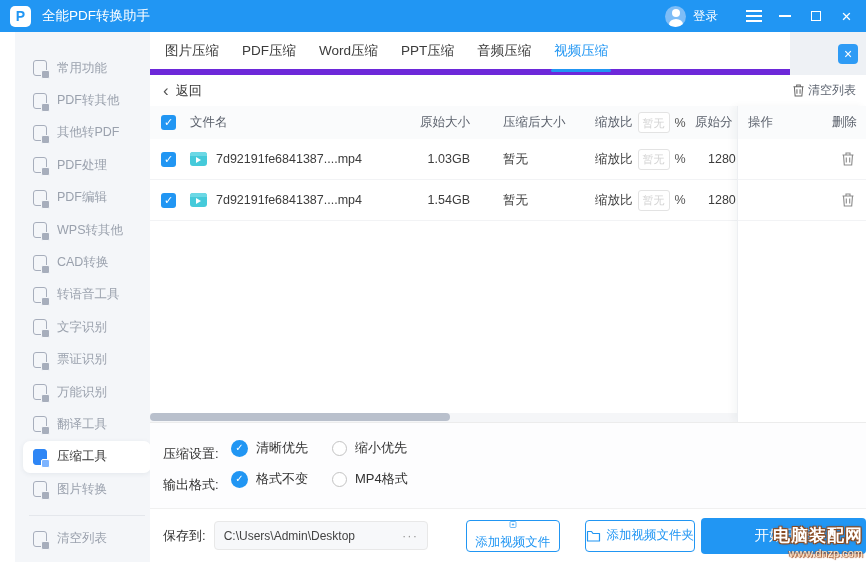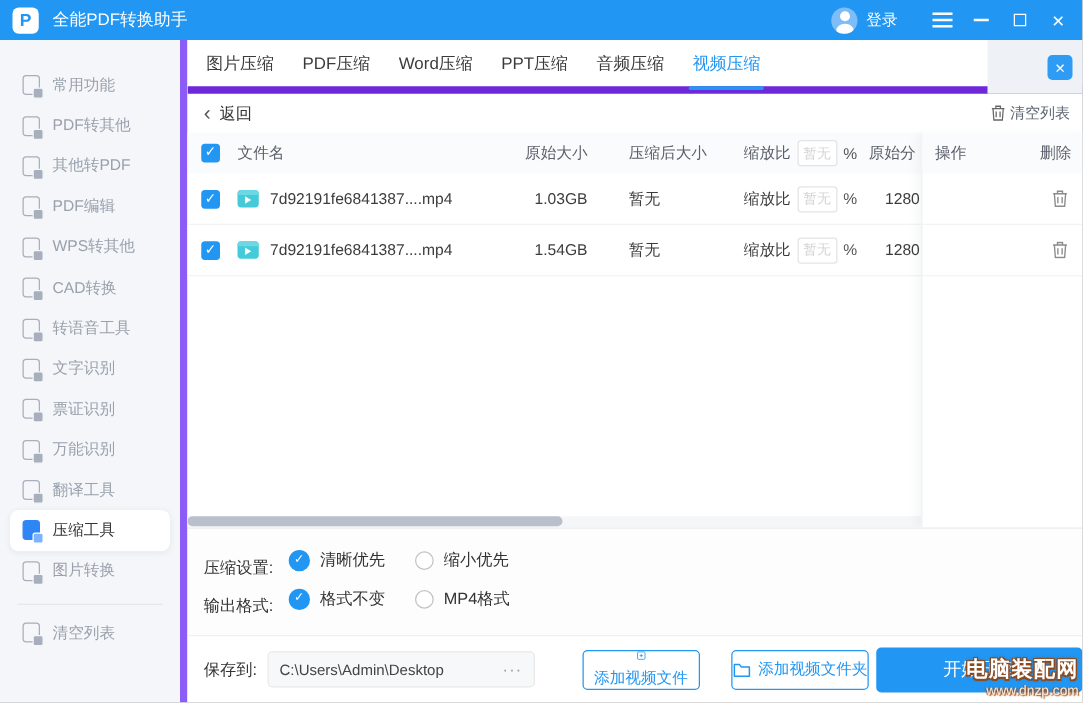--- a/index.html
+++ b/index.html
@@ -16,21 +16,21 @@
   .avatar::after { content:""; position:absolute; top:13px; left:3.5px; width:14px; height:11px; border-radius:50%; background:#fff; }
   .login { font-size:12.5px; margin-right:20px; cursor:pointer; }
   .win-btn { width:31px; height:32px; display:flex; align-items:center; justify-content:center; cursor:pointer; }
   .icon-menu { width:16px; height:2px; background:#fff; box-shadow:0 5px 0 #fff, 0 -5px 0 #fff; }
   .icon-min { width:12px; height:2px; background:#fff; }
   .icon-max { width:10px; height:10px; border:1.6px solid #fff; }
   .icon-close { font-size:17px; line-height:1; }
   .win-last { margin-right:4px; }
 
   
-  .sidebar { position:absolute; left:0; top:32px; width:150px; height:530px; background:#f4f6f9; border-right:6px solid #8b5cf6; padding-top:20px; }
+  .sidebar { position:absolute; left:15px; top:32px; width:150px; height:530px; background:#f4f6f9; border-right:6px solid #8b5cf6; padding-top:20px; }
   .side-item { height:32.4px; display:flex; align-items:center; padding-left:18px; gap:10px; color:#9aa1ad; font-size:12.5px; cursor:pointer; }
   .doc-icon { width:14px; height:16px; border:1.4px solid #a7aebc; border-radius:3px; position:relative; flex:0 0 auto; background:#f4f6f9; }
   .doc-icon::after { content:""; position:absolute; right:-4px; bottom:-4px; width:7px; height:7px; background:#a7aebc; border-radius:2px; border:1.5px solid #f4f6f9; }
   .side-item.active { background:#fff; border-radius:7px; margin:0 8px; padding-left:10px; color:#333; box-shadow:0 1px 5px rgba(40,60,90,.08); }
   .side-item.active .doc-icon { background:#2e86f5; border-color:#2e86f5; }
   .side-item.active .doc-icon::after { background:#7db4ff; border-color:#fff; }
   .side-divider { margin:10px 14px 6px 14px; border-top:1px solid #e4e7ec; }
 
   
   .main { position:absolute; left:150px; top:32px; width:716px; height:530px; background:#fff; overflow:hidden; }
@@ -144,20 +144,24 @@
     <div class="side-item">
         <span class="doc-icon"></span>
         <span>PDF转其他</span>
       </div>
     <div class="side-item">
         <span class="doc-icon"></span>
         <span>其他转PDF</span>
       </div>
     <div class="side-item">
         <span class="doc-icon"></span>
+        <span>PDF处理</span>
+      </div>
+    <div class="side-item">
+        <span class="doc-icon"></span>
         <span>PDF编辑</span>
       </div>
     <div class="side-item">
         <span class="doc-icon"></span>
         <span>WPS转其他</span>
       </div>
     <div class="side-item">
         <span class="doc-icon"></span>
         <span>CAD转换</span>
       </div>

